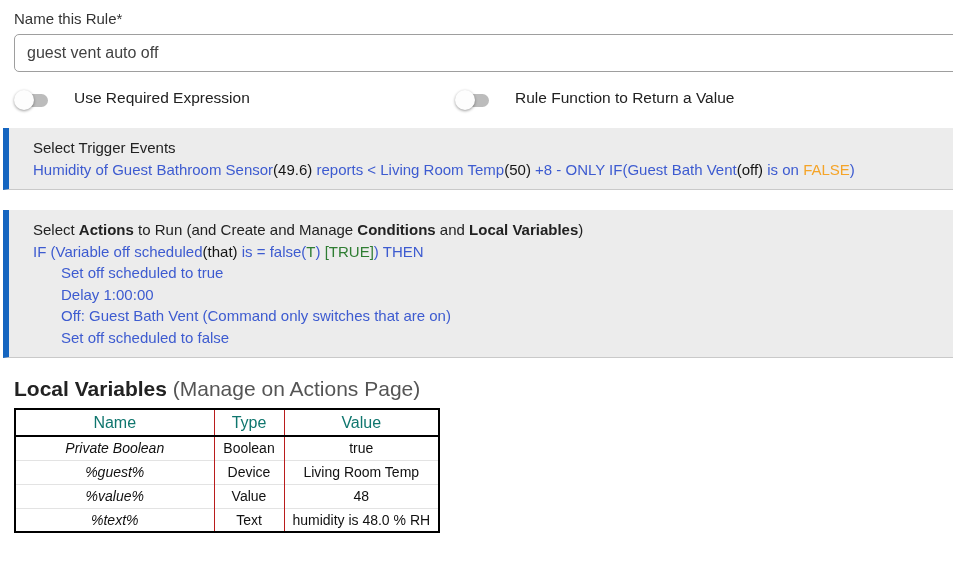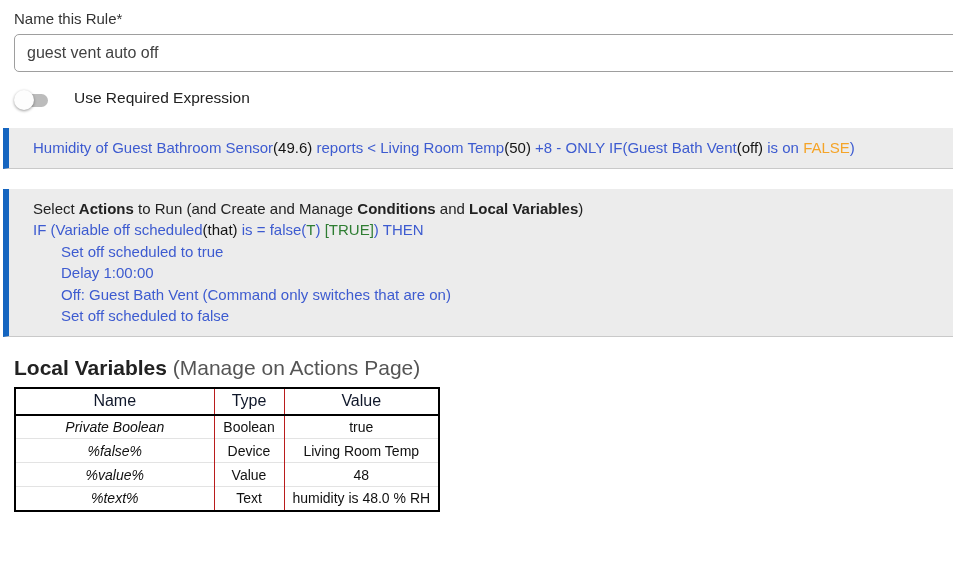--- a/index.html
+++ b/index.html
@@ -49,21 +49,21 @@
   .seg-green{color:var(--green);}
   .seg-dark{color:#222;}
   .seg-dark-bold{color:#222;font-weight:bold;}
 
   .lv-heading{margin:19px 16px 7px 14px;font-size:21px;}
   .lv-heading .bold{font-weight:bold;color:#222;}
   .lv-heading .rest{color:#555;}
 
   table.lv-table{margin-left:14px;border-collapse:collapse;border:2px solid #000;
     font-size:14px;color:#111;}
-  table.lv-table th{font-size:16px;font-weight:normal;color:#0f172a;
+  table.lv-table th{font-size:16px;font-weight:normal;color:#0f766e;
     border-bottom:2px solid #000;height:27px;}
   table.lv-table th,table.lv-table td{text-align:center;padding:0 6px;}
   table.lv-table th + th, table.lv-table td + td{border-left:1px solid #b91c1c;}
   table.lv-table td{height:24px;text-align:center;}
   table.lv-table tbody tr + tr td{border-top:1px solid #E3E3E3;}
   .col-name{width:199px;}
   .col-type{width:70px;}
   .col-value{width:155px;}
   td.italic{font-style:italic;}
 </style>
@@ -77,23 +77,31 @@
   <input class="rule-name-input" type="text" value="guest vent auto off" style="">
 
   <div class="toggle-row">
     <div class="toggle-group g1">
       <div class="switch">
         <div class="track"></div>
         <div class="knob"></div>
       </div>
       <div class="toggle-label">Use Required Expression</div>
     </div>
+    <div class="toggle-group g2">
+      <div class="switch">
+        <div class="track"></div>
+        <div class="knob"></div>
+      </div>
+      <div class="toggle-label">Rule Function to Return a Value</div>
+    </div>
   </div>
 
   <div class="panel trigger">
+    <div class="panel-title">Select Trigger Events</div>
     <div class="rule-line" id="trigger-rule-line"><span class="seg-blue">Humidity of Guest Bathroom Sensor</span><span class="seg-black">(49.6)</span><span class="seg-blue"> reports &lt; Living Room Temp</span><span class="seg-black">(50)</span><span class="seg-blue"> +8 - ONLY IF(Guest Bath Vent</span><span class="seg-black">(off)</span><span class="seg-blue"> is on </span><span class="seg-orange">FALSE</span><span class="seg-blue">)</span></div>
   </div>
 
   <div class="panel actions">
     <div class="panel-title" id="actions-title-line"><span class="seg-dark">Select </span><span class="seg-dark-bold">Actions</span><span class="seg-dark"> to Run (and Create and Manage </span><span class="seg-dark-bold">Conditions</span><span class="seg-dark"> and </span><span class="seg-dark-bold">Local Variables</span><span class="seg-dark">)</span></div>
     <div class="rule-line" id="if-rule-line"><span class="seg-blue">IF (Variable off scheduled</span><span class="seg-black">(that)</span><span class="seg-blue"> is = false</span><span class="seg-blue">(</span><span class="seg-green">T</span><span class="seg-blue">) </span><span class="seg-green">[TRUE]</span><span class="seg-blue">) THEN</span></div>
     <div id="action-lines">
         <div class="rule-line indent seg-blue">Set off scheduled to true</div>
         <div class="rule-line indent seg-blue">Delay 1:00:00</div>
         <div class="rule-line indent seg-blue">Off: Guest Bath Vent (Command only switches that are on)</div>
@@ -113,21 +121,21 @@
         <th class="col-value">Value</th>
       </tr>
     </thead>
     <tbody id="lv-table-body">
         <tr>
           <td class="italic">Private Boolean</td>
           <td>Boolean</td>
           <td>true</td>
         </tr>
         <tr>
-          <td class="italic">%false%</td>
+          <td class="italic">%guest%</td>
           <td>Device</td>
           <td>Living Room Temp</td>
         </tr>
         <tr>
           <td class="italic">%value%</td>
           <td>Value</td>
           <td>48</td>
         </tr>
         <tr>
           <td class="italic">%text%</td>

